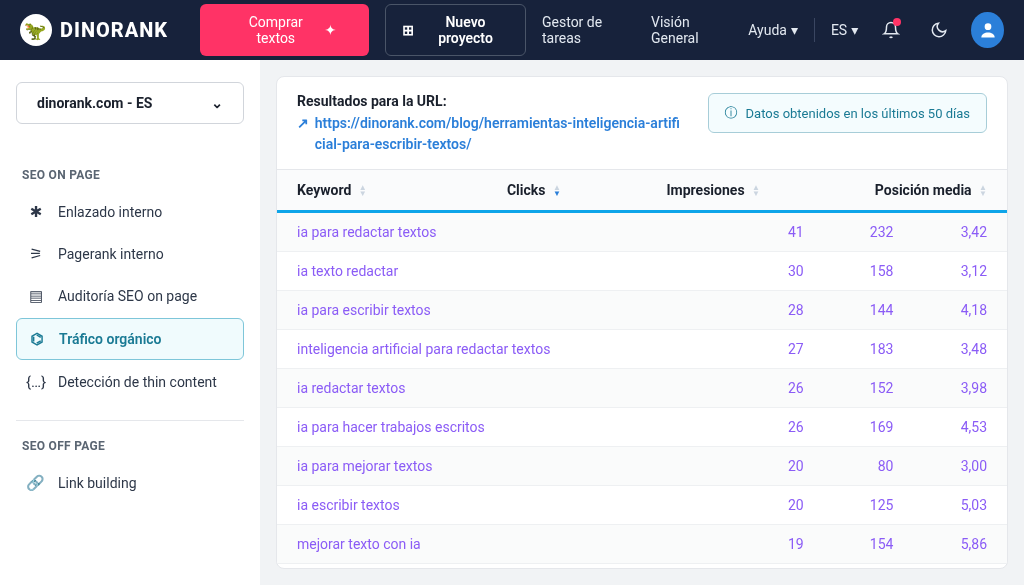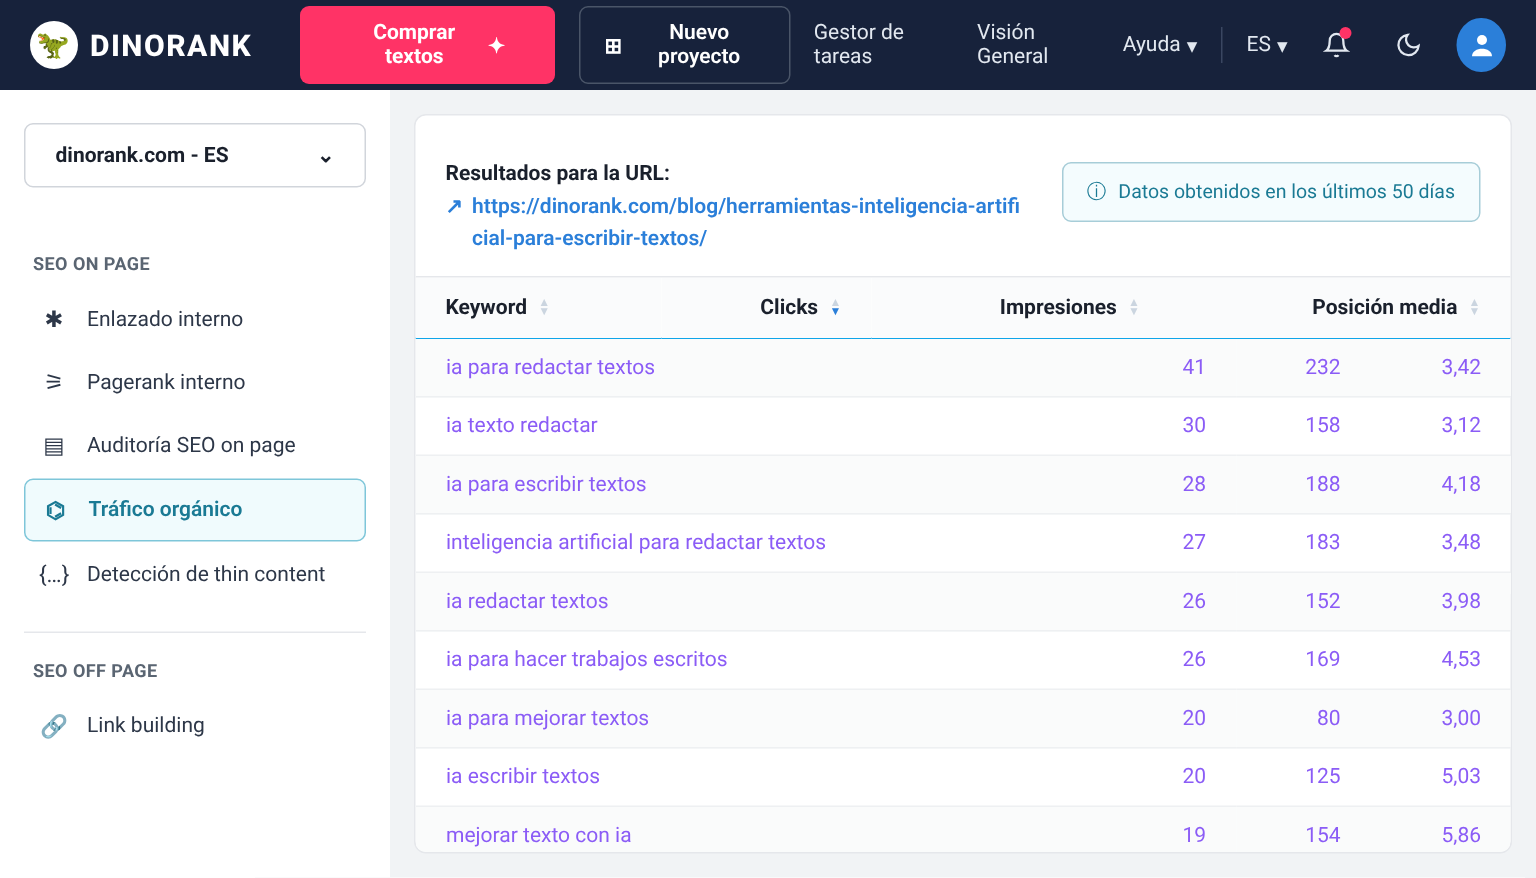--- a/index.html
+++ b/index.html
@@ -1,44 +1,44 @@
 <!DOCTYPE html>
 <html><head>
 <meta charset="utf-8">
 <style>
 *{margin:0;padding:0;box-sizing:border-box;font-family:-apple-system,BlinkMacSystemFont,"Segoe UI",Roboto,sans-serif}
 body{background:#f1f3f5;width:1024px;height:585px;overflow:hidden}
 .topbar{background:#17223b;height:60px;display:flex;align-items:center;padding:0 20px;gap:16px}
 .logo{display:flex;align-items:center;gap:8px;color:#fff;font-weight:800;letter-spacing:1px;font-size:20px}
 .logo-icon{width:32px;height:32px;border-radius:50%;background:#fff;display:flex;align-items:center;justify-content:center;font-size:18px}
 .spacer{flex:1}
-.btn-pink{background:#ff3366;color:#fff;border:none;padding:10px 33px;border-radius:6px;font-weight:700;font-size:14px;display:flex;align-items:center;gap:6px;cursor:pointer}
+.btn-pink{background:#ff3366;color:#fff;border:none;padding:10px 33px;border-radius:6px;font-weight:400;font-size:14px;display:flex;align-items:center;gap:6px;cursor:pointer}
 .btn-outline{background:transparent;border:1.5px solid #4a5568;color:#fff;padding:9px 16px;border-radius:6px;font-weight:600;font-size:14px;display:flex;align-items:center;gap:8px;cursor:pointer}
 .nav-link{color:#e2e8f0;font-size:14px;cursor:pointer;display:flex;align-items:center;gap:4px}
 .divider{width:1px;height:24px;background:#3a4661}
 .icon-btn{width:36px;height:36px;display:flex;align-items:center;justify-content:center;color:#e2e8f0;cursor:pointer;font-size:18px;position:relative}
 .notif-dot{position:absolute;top:6px;right:6px;width:8px;height:8px;border-radius:50%;background:#ff3366}
 .avatar{width:36px;height:36px;border-radius:50%;background:#2b7fd9;display:flex;align-items:center;justify-content:center;color:#fff;cursor:pointer}
 .body{display:flex;height:calc(100% - 60px)}
 .sidebar{width:260px;background:#fff;padding:22px 16px;overflow-y:auto}
 .project-select{width:100%;border:1.5px solid #d1d5db;border-radius:6px;padding:12px 20px;font-weight:700;font-size:14px;background:#fff;display:flex;justify-content:space-between;align-items:center;cursor:pointer;color:#1a202c;margin-bottom:44px}
 .section-title{font-size:12px;font-weight:700;color:#5a6572;letter-spacing:0.3px;margin:16px 0 10px 6px}
 .menu-item{display:flex;align-items:center;gap:12px;padding:11px 10px;border-radius:6px;color:#2d3748;font-size:14px;cursor:pointer;margin-bottom:2px}
 .menu-item.active{border:1.5px solid #7ec6d9;background:#f0fbfd;color:#1a7a94;font-weight:600}
 .menu-icon{width:20px;text-align:center;font-size:15px;color:#2d3748}
 .menu-item.active .menu-icon{color:#1a7a94}
 .hr{height:1px;background:#e5e7eb;margin:18px 0}
 .main{flex:1;padding:16px;overflow:hidden}
 .card{background:#fff;border-radius:8px;border:1px solid #e5e7eb;height:100%;display:flex;flex-direction:column;overflow:hidden}
-.card-head{padding:31px 20px 14px;display:flex;justify-content:space-between;align-items:flex-start;gap:24px;border-bottom:1px solid #e5e7eb}
+.card-head{padding:16px 20px 14px;display:flex;justify-content:space-between;align-items:flex-start;gap:24px;border-bottom:1px solid #e5e7eb}
 .result-label{font-weight:700;font-size:14px;color:#1a202c;margin-bottom:4px}
 .result-url{color:#2b7fd9;font-size:14px;font-weight:600;display:flex;align-items:flex-start;gap:6px;line-height:1.5}
 .info-pill{border:1.5px solid #a7cdd8;color:#1a7a94;background:#f4fcfe;padding:10px 16px;border-radius:6px;font-size:13px;display:flex;align-items:center;gap:8px;white-space:nowrap}
 table{width:100%;border-collapse:collapse;font-size:14px}
-th{text-align:left;padding:12px 20px;font-weight:700;color:#1a202c;border-bottom:1px solid #0ea5e9;background:#fafbfc;position:relative}
+th{text-align:left;padding:12px 20px;font-weight:700;color:#1a202c;border-bottom:3px solid #0ea5e9;background:#fafbfc;position:relative}
 th.num,td.num{text-align:right}
 .sort-icons{display:inline-flex;flex-direction:column;font-size:8px;line-height:6px;color:#cbd5e0;margin-left:4px;vertical-align:middle}
 .sort-icons.active-desc .down{color:#2b7fd9}
 td{padding:11px 20px;border-bottom:1px solid #eef0f2;color:#8b5cf6}
 tbody tr:nth-child(odd){background:#fafbfb}
 .tbody-wrap{flex:1;overflow-y:auto}
 svg{display:block}
 </style>
 </head>
 <body>
@@ -186,21 +186,21 @@
               </tr>
               <tr>
                 <td>ia texto redactar</td>
                 <td class="num">30</td>
                 <td class="num">158</td>
                 <td class="num">3,12</td>
               </tr>
               <tr>
                 <td>ia para escribir textos</td>
                 <td class="num">28</td>
-                <td class="num">188</td>
+                <td class="num">144</td>
                 <td class="num">4,18</td>
               </tr>
               <tr>
                 <td>inteligencia artificial para redactar textos</td>
                 <td class="num">27</td>
                 <td class="num">183</td>
                 <td class="num">3,48</td>
               </tr>
               <tr>
                 <td>ia redactar textos</td>

